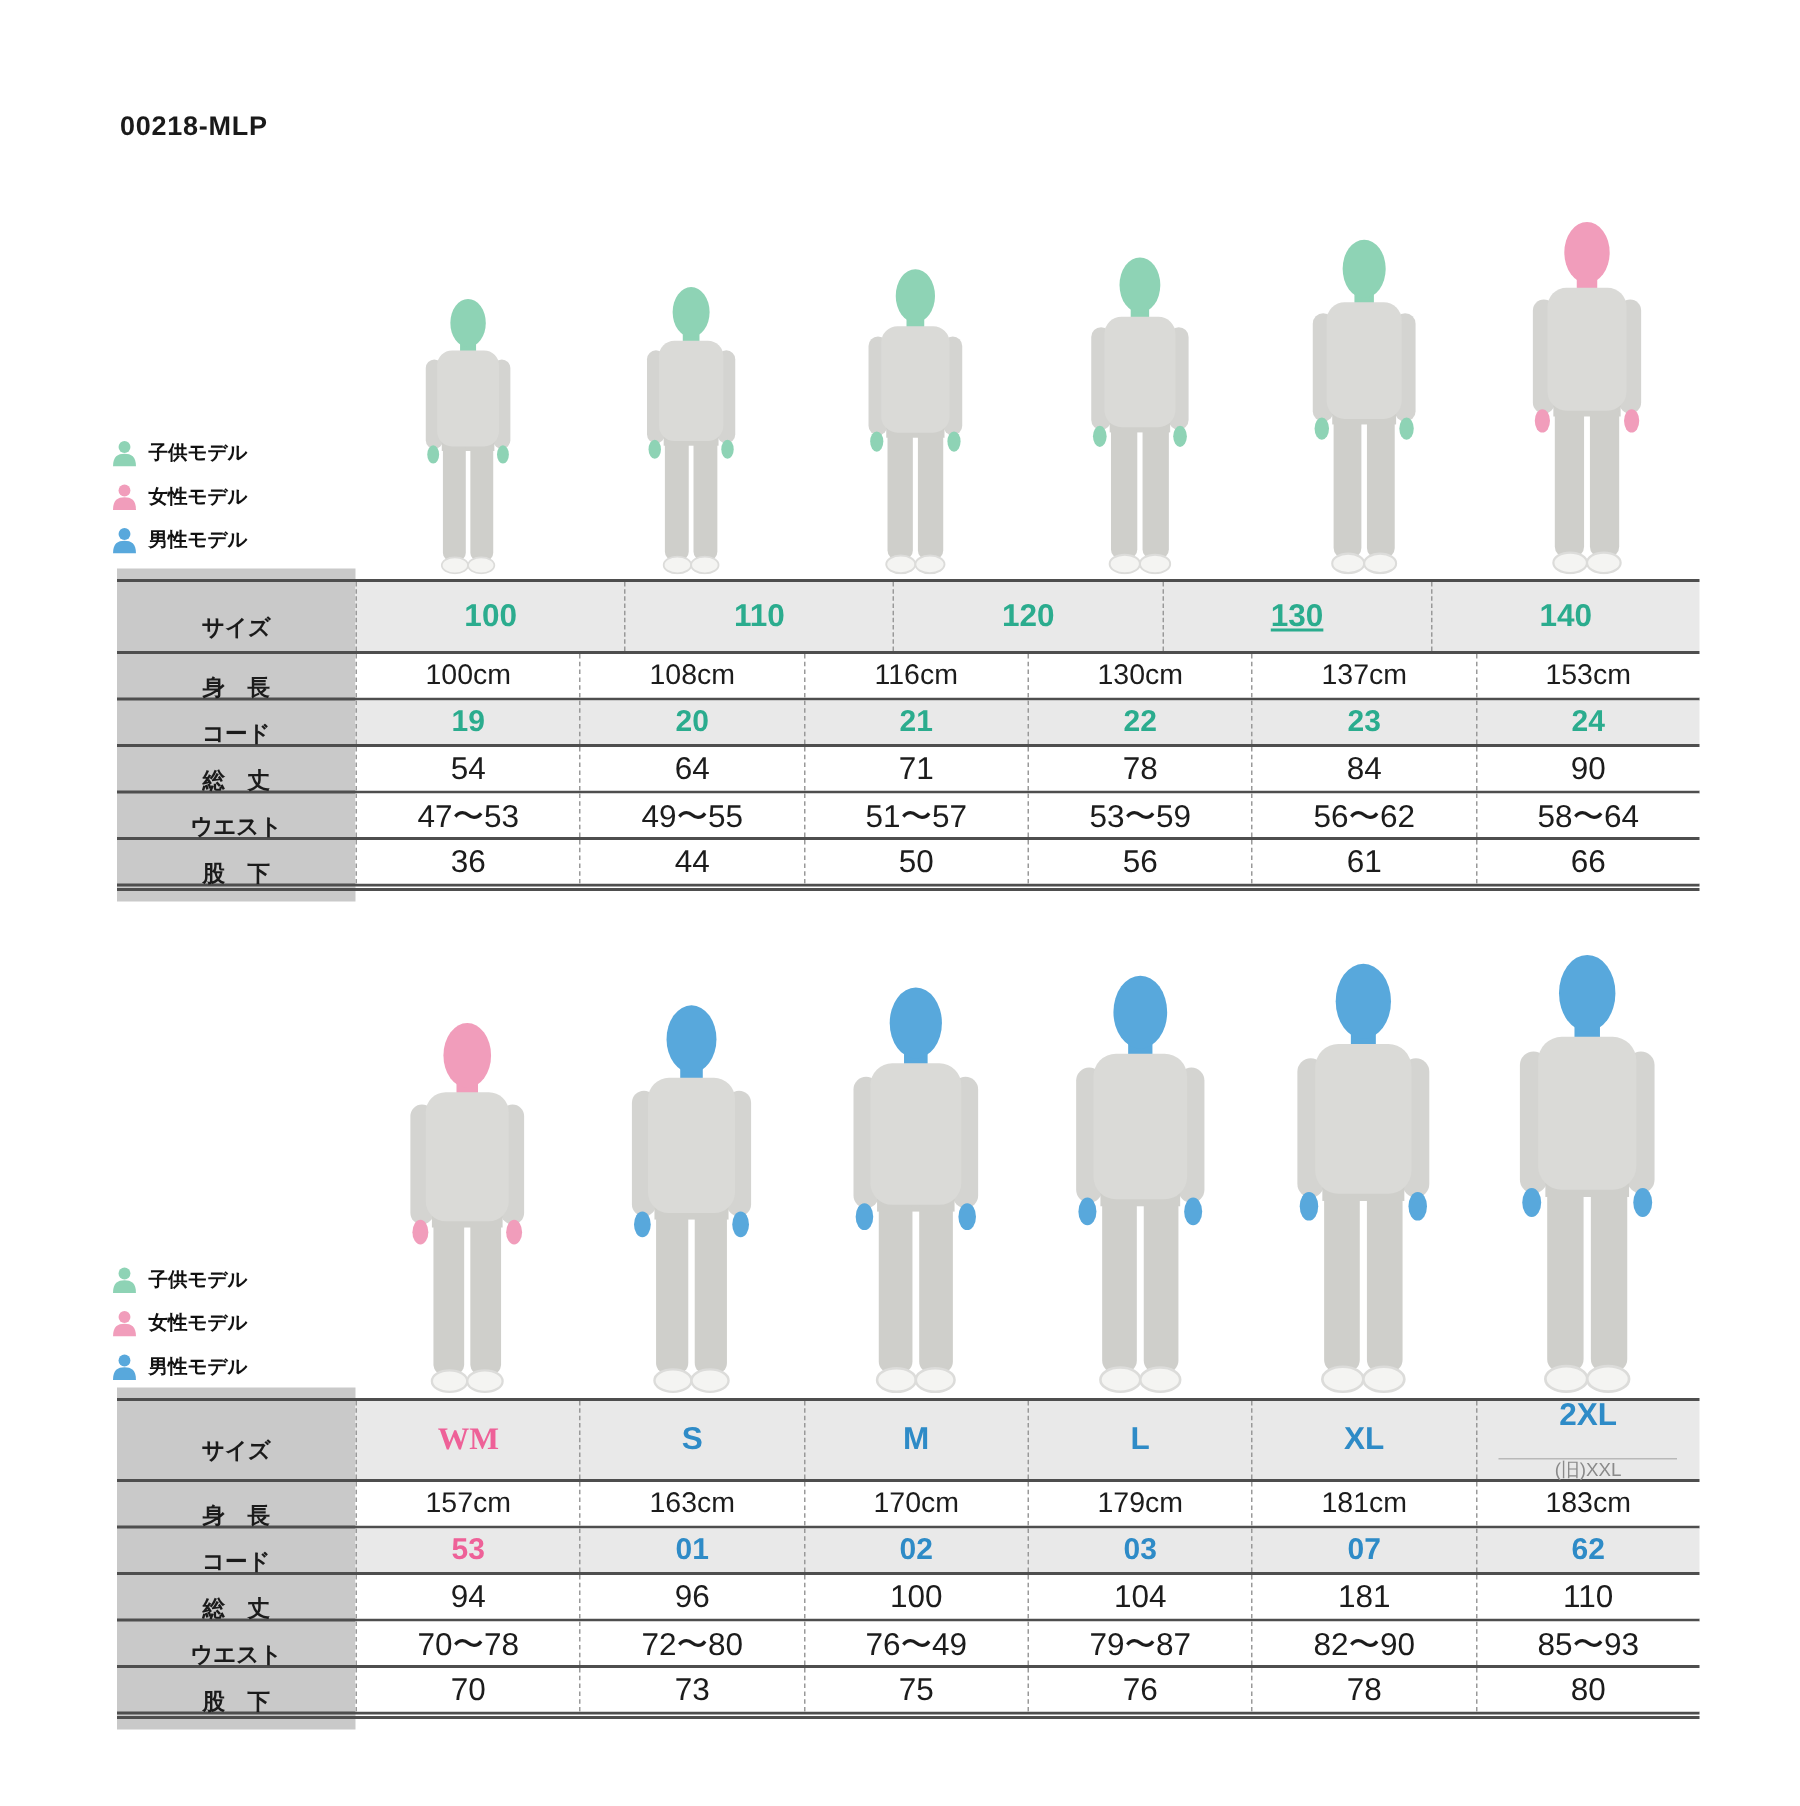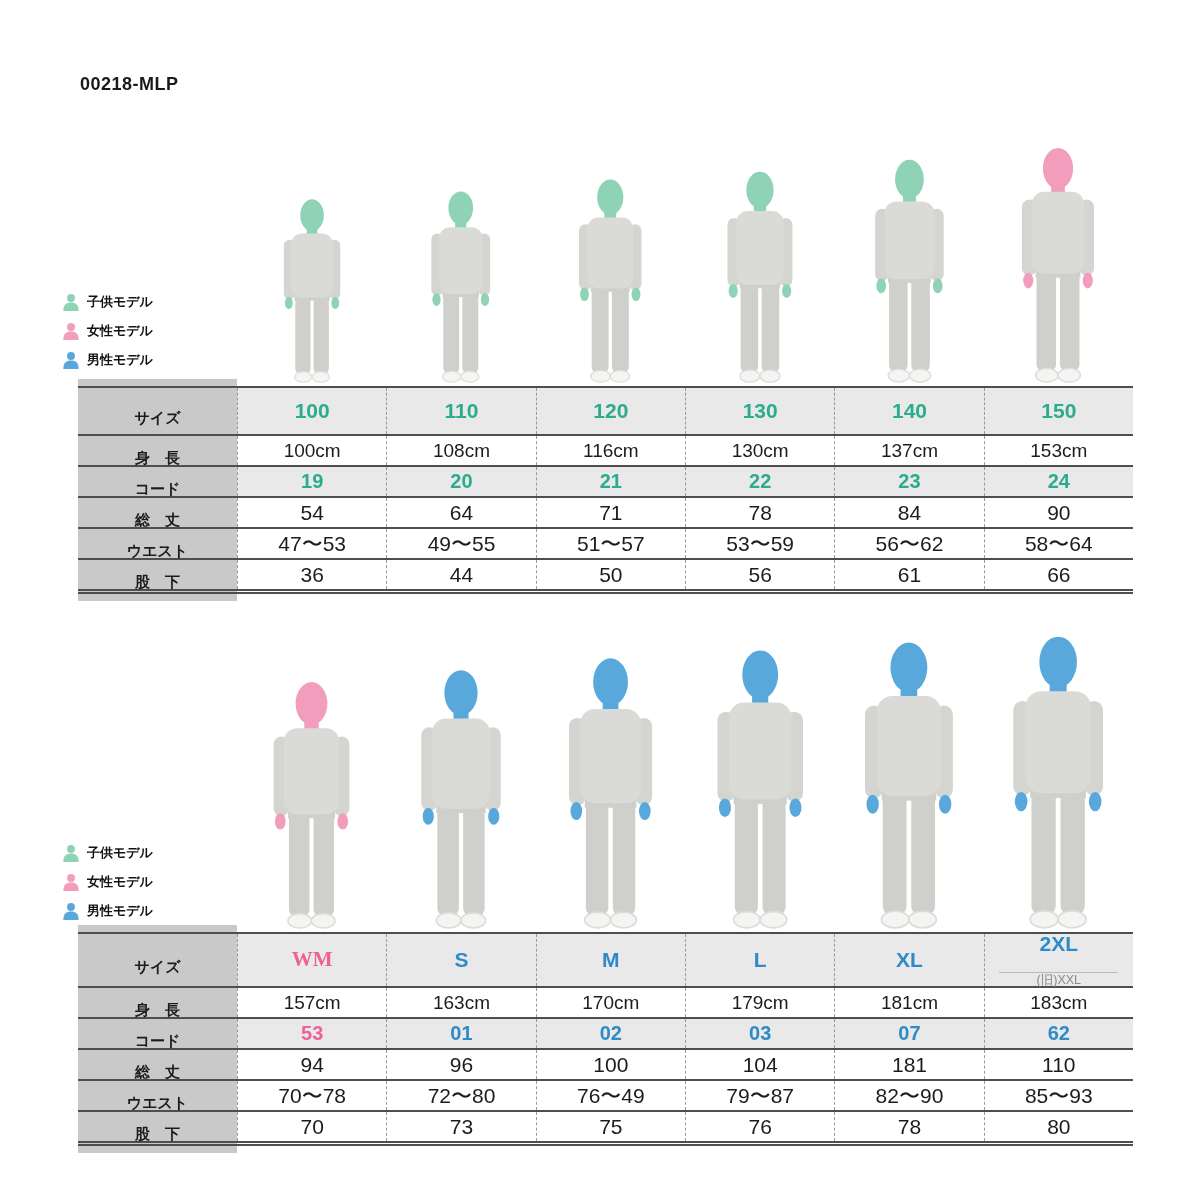--- a/index.html
+++ b/index.html
@@ -9,21 +9,21 @@
     background:#ffffff;
     font-family:"Liberation Sans","DejaVu Sans",sans-serif;
     color:#1c1c1c;
     overflow:hidden;
   }
   .title{
     position:absolute;left:80px;top:74px;
     font-size:18px;font-weight:600;letter-spacing:.5px;color:#1a1a1a;
   }
   
-  .legend{position:absolute;left:62px;width:160px;}
+  .legend{position:absolute;left:74px;width:160px;}
   .legend-item{display:flex;align-items:center;height:29px;gap:7px;}
   .legend-item svg{width:18px;height:18px;flex:0 0 18px;}
   .legend-item span{font-size:13px;font-weight:bold;color:#111;}
   
   .figure{position:absolute;z-index:0;}
   .figure svg{width:100%;height:100%;display:block;}
   
   .size-table{position:absolute;left:78px;width:1055px;}
   .label-strip{
     position:absolute;left:0;top:-7px;bottom:-7px;width:159px;
@@ -304,23 +304,22 @@
     </div>
 
   <div class="size-table" id="table-kids" style="top:386px;">
     <div class="label-strip"></div>
     <div class="rows">
         <div class="t-row r-size gray">
           <div class="t-label">サイズ</div>
           <div class="t-cell" style="color: rgb(43, 172, 142);">100</div>
           <div class="t-cell" style="color: rgb(43, 172, 142);">110</div>
           <div class="t-cell" style="color: rgb(43, 172, 142);">120</div>
-          <div class="t-cell" style="color: rgb(43, 172, 142);">130</div>
+          <div class="t-cell" style="color: rgb(43, 172, 142); text-decoration: underline;">130</div>
           <div class="t-cell" style="color: rgb(43, 172, 142);">140</div>
-          <div class="t-cell" style="color: rgb(43, 172, 142);">150</div>
         </div>
         <div class="t-row r-height">
           <div class="t-label">身　長</div>
           <div class="t-cell">100cm</div>
           <div class="t-cell">108cm</div>
           <div class="t-cell">116cm</div>
           <div class="t-cell">130cm</div>
           <div class="t-cell">137cm</div>
           <div class="t-cell">153cm</div>
         </div>

